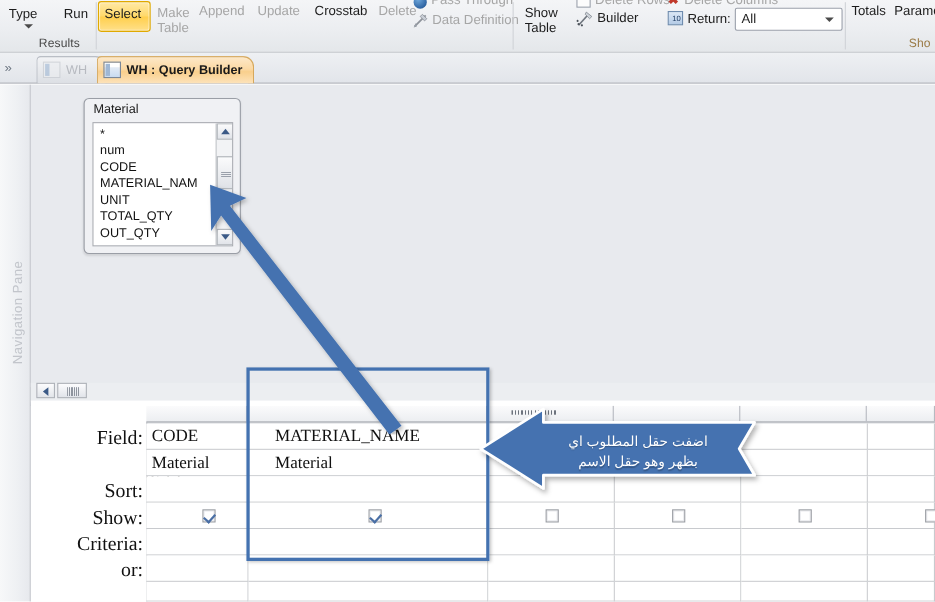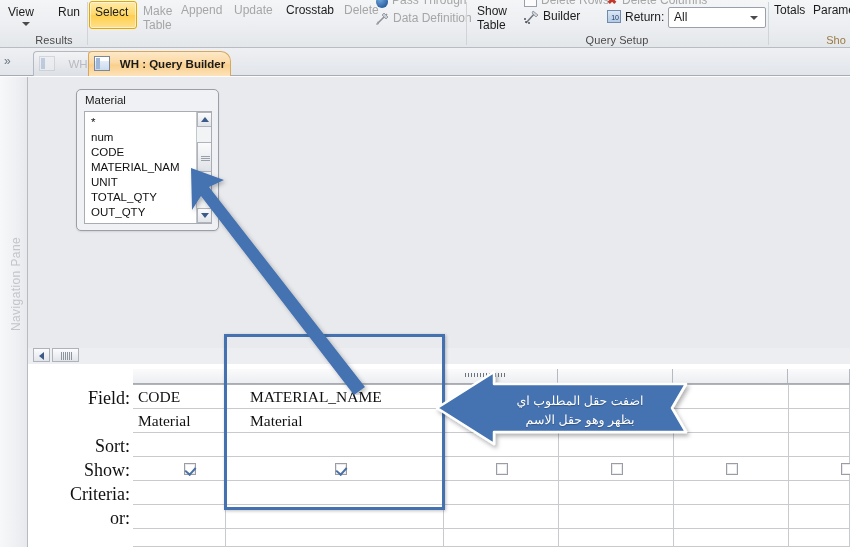--- a/index.html
+++ b/index.html
@@ -106,21 +106,20 @@
   .doctab {
     position: absolute; top: 3px; height: 25px;
     border: 1px solid #b4b8c0;
     border-bottom: none;
     border-radius: 4px 10px 0 0;
     font-size: 11.5px;
     line-height: 24px;
     padding-left: 26px;
     white-space: nowrap;
     color: #3a3a3a;
-    text-align: center;
   }
   .doctab.inactive {
     background: linear-gradient(to bottom,#f2f3f5,#dcdfe4);
     color: #b7bac0;
   }
   .doctab.active {
     background: linear-gradient(to bottom,#fde8c8 0%,#fbd9a4 45%,#f9cf8c 55%,#fde3bb 100%);
     color: #1a1a1a;
     font-weight: bold;
     border-color: #d6a85c;
@@ -366,21 +365,21 @@
   }
 </style>
 </head>
 <body>
 
 <div id="app">
 
   <div class="ribbon">
 
     <div class="rb-group" style="left:0;width:108px;">
-      <div class="rb-cmd" style="left:8px;top:6px;">View</div>
+      <div class="rb-cmd" style="left:8px;top:6px;">Type</div>
       <div class="rb-caret" style="left:22px;top:22px;"></div>
       <div class="rb-cmd" style="left:58px;top:6px;">Run</div>
       <div class="rb-grouplabel">Results</div>
     </div>
     <div class="rb-sep" style="left:87px;"></div>
 
     <div class="rb-group" style="left:88px;width:378px;">
       <div class="rb-selbtn" style="left:1px;top:1px;width:48px;height:28px;"></div>
       <div class="rb-cmd" style="left:7px;top:6px;">Select</div>
 
@@ -423,21 +422,20 @@
 
       <div class="ico ico-redx" style="left:140px;top:-7px;">✖</div>
       <div class="rb-cmd dis" style="left:155px;top:-6px;">Delete Columns</div>
 
       <div class="ico ico-return" style="left:140px;top:10px;">10</div>
       <div class="rb-cmd" style="left:158px;top:11px;">Return:</div>
       <div class="retbox" style="left:201px;top:7px;width:98px;height:21px;"></div>
       <div class="rb-cmd" style="left:207px;top:11px;">All</div>
       <div class="rb-caret" style="left:283px;top:16px;"></div>
 
-      <div class="rb-grouplabel">Query Setup</div>
     </div>
     <div class="rb-sep" style="left:768px;"></div>
 
     <div class="rb-group" style="left:769px;width:81px;">
       <div class="rb-cmd" style="left:5px;top:4px;">Totals</div>
       <div class="rb-cmd" style="left:44px;top:4px;">Paramete</div>
       <div class="rb-grouplabel" style="color:#9a7a45;text-align:right;padding-right:4px;">Sho</div>
     </div>
   </div>
 

